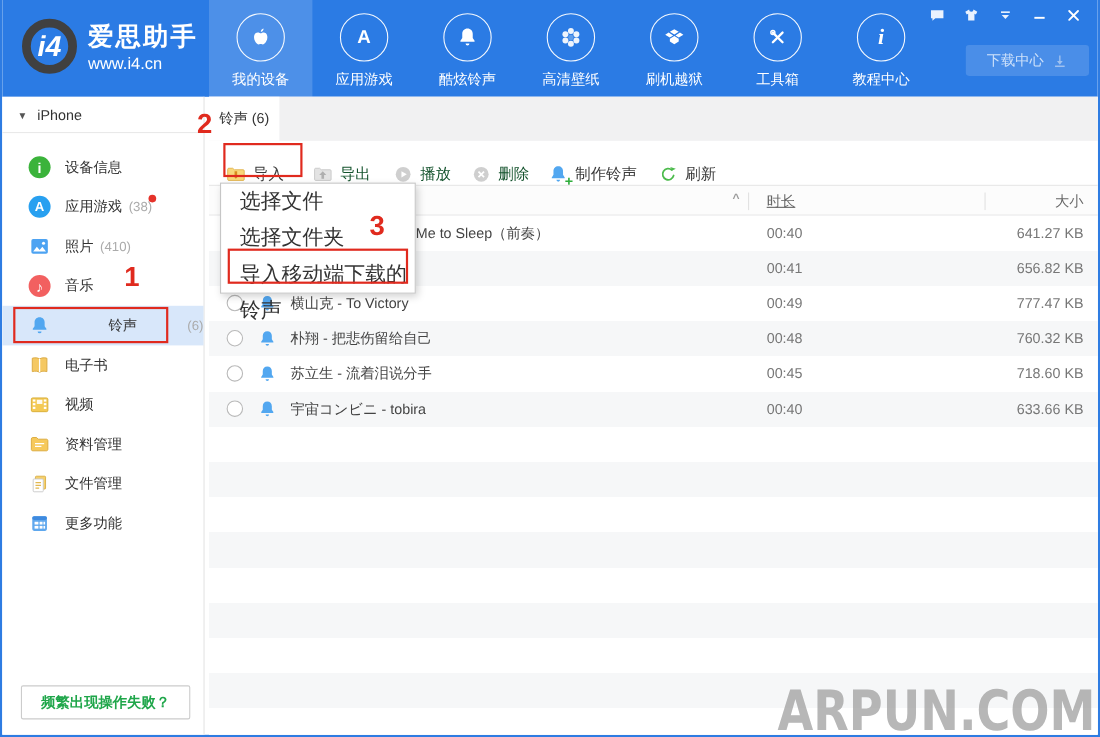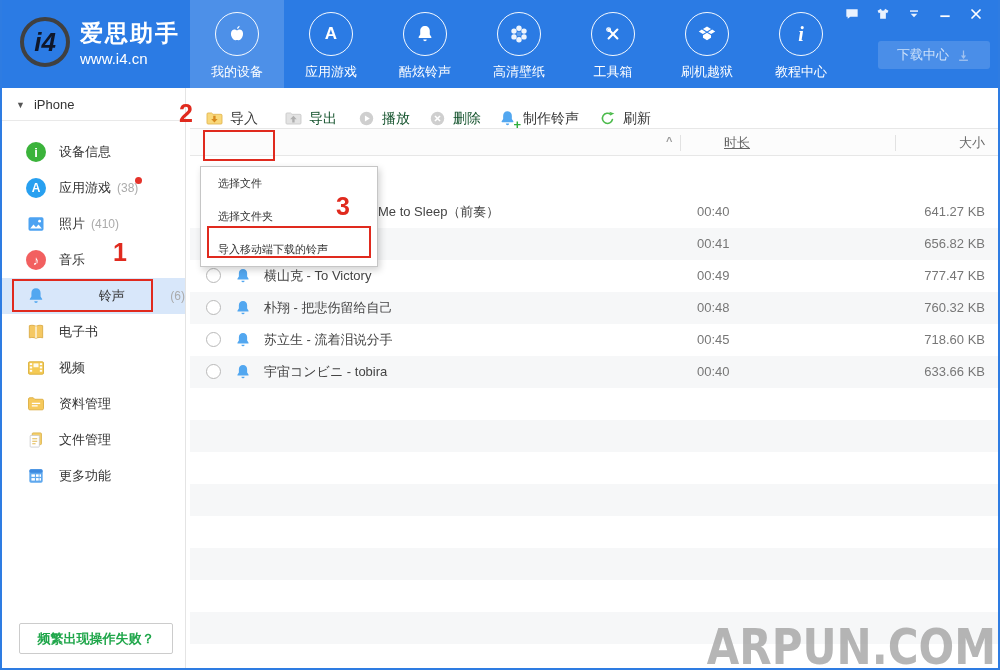--- a/index.html
+++ b/index.html
@@ -4,21 +4,21 @@
 <style>
   * { box-sizing: border-box; margin: 0; padding: 0; }
   html,body { width:1000px; height:670px; }
   body { font-family:"Liberation Sans","DejaVu Sans",sans-serif; background:#fff; }
 
   .window { position:relative; width:1000px; height:670px; border:2px solid #2E7CE2; border-top:none; background:#fff; overflow:hidden; }
 
   
   .hdr { position:absolute; left:0; right:0; top:0; height:88px; background:#2B7BE4; }
   .brand { position:absolute; left:18px; top:17px; display:flex; align-items:center; }
-  .logo-circle { width:50px; height:50px; border:4px solid #404040; border-radius:50%; color:#0f172a;
+  .logo-circle { width:50px; height:50px; border:8px solid #404040; border-radius:50%; color:#ffffff;
     font-size:26px; font-weight:bold; font-style:italic; display:flex; align-items:center; justify-content:center; }
   .brand-text { margin-left:10px; color:#fff; }
   .brand-name { font-size:23px; font-weight:bold; letter-spacing:2px; }
   .brand-url { font-size:15px; margin-top:1px; }
 
   .nav { position:absolute; left:188px; top:0; height:88px; display:flex; }
   .nav-item { width:94px; height:88px; display:flex; flex-direction:column; align-items:center; padding-top:12px; cursor:pointer; }
   .nav-item.active { background:rgba(255,255,255,.16); }
   .nav-circle { width:44px; height:44px; border:1.5px solid rgba(255,255,255,.95); border-radius:50%;
     display:flex; align-items:center; justify-content:center; color:#fff; }
@@ -62,36 +62,36 @@
   .tbtn.disabled .lbl { color:#14532d;font-family:Liberation Mono, monospace; }
   .mr1{margin-right:26px} .mr2{margin-right:20px} .mr3{margin-right:18px} .mr4{margin-right:17px} .mr5{margin-right:19px}
   .bellplus { position:relative; width:19px; height:19px; }
   .bellplus .plus { position:absolute; right:-4px; bottom:-3px; color:#2FAE3C; font-weight:bold; font-size:13px; line-height:1; }
 
   .thead { position:relative; height:28px; border-top:1px solid #E7E7E7; border-bottom:1px solid #E7E7E7;
     background:#FCFCFC; font-size:13px; color:#666; }
   .caret-sort { position:absolute; left:476px; top:6px; color:#9A9A9A; font-size:11px; font-weight:bold; cursor:pointer; }
   .hsep { position:absolute; top:6px; width:1px; height:16px; background:#E2E2E2; }
   .sep1{left:490px} .sep2{left:705px}
-  .col-dur { position:absolute; left:534px; line-height:27px; cursor:pointer;text-decoration:underline; }
+  .col-dur { position:absolute; left:507px; line-height:27px; cursor:pointer;text-decoration:underline; }
   .col-size { position:absolute; right:13px; line-height:27px; cursor:pointer; }
 
   .tbody { position:absolute; left:0; right:0; top:108px; bottom:0;
     background:repeating-linear-gradient(to bottom,#fff 0,#fff 32px,#F6F7F8 32px,#F6F7F8 64px);text-align:right; }
   .row { position:relative; height:32px; cursor:pointer; }
   .chk { position:absolute; left:16px; top:8px; width:15px; height:15px; border:1px solid #B9B9B9; border-radius:50%; background:#fff; cursor:pointer; }
   .row-bell { position:absolute; left:44px; top:7px; width:18px; height:18px; }
   .row-name { position:absolute; left:74px; line-height:32px; font-size:13px; color:#444; white-space:nowrap; }
   .row.first .row-name { left:188px; }
   .row-dur { position:absolute; left:507px; line-height:32px; font-size:13px; color:#777; }
   .row-size { position:absolute; right:13px; line-height:32px; font-size:13px; color:#777; }
 
   .menu { position:absolute; left:10px; top:78px; width:178px; height:101px; background:#fff;
     border:1px solid #C6C6C6; box-shadow:2px 3px 7px rgba(0,0,0,.18); z-index:40; }
-  .menu-item { height:33px; line-height:33px; padding-left:17px; font-size:11px; color:#333; cursor:pointer; }
+  .menu-item { height:33px; line-height:33px; padding-left:17px; font-size:19px; color:#333; cursor:pointer; }
   .menu-redbox { position:absolute; left:6px; top:59px; width:164px; height:32px; border:2px solid #E02A1E; z-index:41; }
 
   .import-redbox { position:absolute; left:13px; top:42px; width:72px; height:31px; border:2px solid #E02A1E; z-index:30; }
   .side-redbox { position:absolute; left:10px; top:279px; width:141px; height:33px; border:2px solid #E02A1E; z-index:60; }
 
   .ann { position:absolute; color:#E02A1E; font-weight:bold; font-size:25px; z-index:60; }
   .ann1 { left:111px; top:238px; }
   .ann2 { left:177px; top:99px; }
   .ann3 { left:334px; top:192px; }
 
@@ -150,39 +150,39 @@
                 <circle cx="7" cy="14.9" r="2.7"></circle>
                 <circle cx="7" cy="9.1" r="2.7"></circle>
               </g>
               <circle cx="12" cy="12" r="2.4" fill="#5E9DEB"></circle>
             </svg>
         </div>
         <div class="nav-label">高清壁纸</div>
       </div>
       <div class="nav-item">
         <div class="nav-circle">
+          <svg viewBox="0 0 24 24" width="22" height="22" fill="#fff">
+              <path d="M12 3.8 7.6 6.5 12 9.2l4.4-2.7z"></path>
+              <path d="M6.4 7.2 3 9.3l4.5 2.8 3.4-2.1zM17.6 7.2l-4.5 2.8 3.4 2.1L21 9.3z"></path>
+              <path d="M7.6 13.4 12 10.7l4.4 2.7v2.7L12 18.8l-4.4-2.7z"></path>
+            </svg>
+        </div>
+        <div class="nav-label">刷机越狱</div>
+      </div>
+      <div class="nav-item">
+        <div class="nav-circle">
           <svg viewBox="0 0 24 24" width="22" height="22">
               <g stroke="#fff" stroke-width="2.3" stroke-linecap="round">
                 <path d="M7.2 7.2l9.6 9.6"></path>
                 <path d="M16.8 7.2l-9.6 9.6"></path>
               </g>
               <circle cx="7.2" cy="7.2" r="2" fill="none" stroke="#fff" stroke-width="1.4"></circle>
             </svg>
         </div>
         <div class="nav-label">工具箱</div>
-      </div>
-      <div class="nav-item">
-        <div class="nav-circle">
-          <svg viewBox="0 0 24 24" width="22" height="22" fill="#fff">
-              <path d="M12 3.8 7.6 6.5 12 9.2l4.4-2.7z"></path>
-              <path d="M6.4 7.2 3 9.3l4.5 2.8 3.4-2.1zM17.6 7.2l-4.5 2.8 3.4 2.1L21 9.3z"></path>
-              <path d="M7.6 13.4 12 10.7l4.4 2.7v2.7L12 18.8l-4.4-2.7z"></path>
-            </svg>
-        </div>
-        <div class="nav-label">刷机越狱</div>
       </div>
       <div class="nav-item">
         <div class="nav-circle">
             <span class="nav-i">i</span>
           </div>
         <div class="nav-label">教程中心</div>
       </div>
     </div>
 
     <div class="win-controls">
@@ -333,20 +333,23 @@
               </g>
             </svg>
         </span>
         <span class="side-label">更多功能</span>
       </div>
     </div>
     <button class="help-btn">频繁出现操作失败？</button>
   </div>
 
   <div class="main">
+    <div class="tabstrip">
+      <div class="tab">铃声 (6)</div>
+    </div>
 
     <div class="toolbar">
       <button class="tbtn mr1">
         <svg viewBox="0 0 24 24">
             <path d="M2.5 6.2c0-.7.6-1.2 1.2-1.2h4.6l1.8 1.7h10.2c.7 0 1.2.6 1.2 1.2v9.9c0 .7-.6 1.2-1.2 1.2H3.7c-.7 0-1.2-.6-1.2-1.2z" fill="#F9D87A" stroke="#E0B14B"></path>
             <path d="M10.4 8.5h3v4.2h2.6L11.9 17l-4.1-4.3h2.6z" fill="#D78A1E"></path>
           </svg>
         <span class="lbl">导入</span>
       </button>
       <button class="tbtn disabled mr2">

